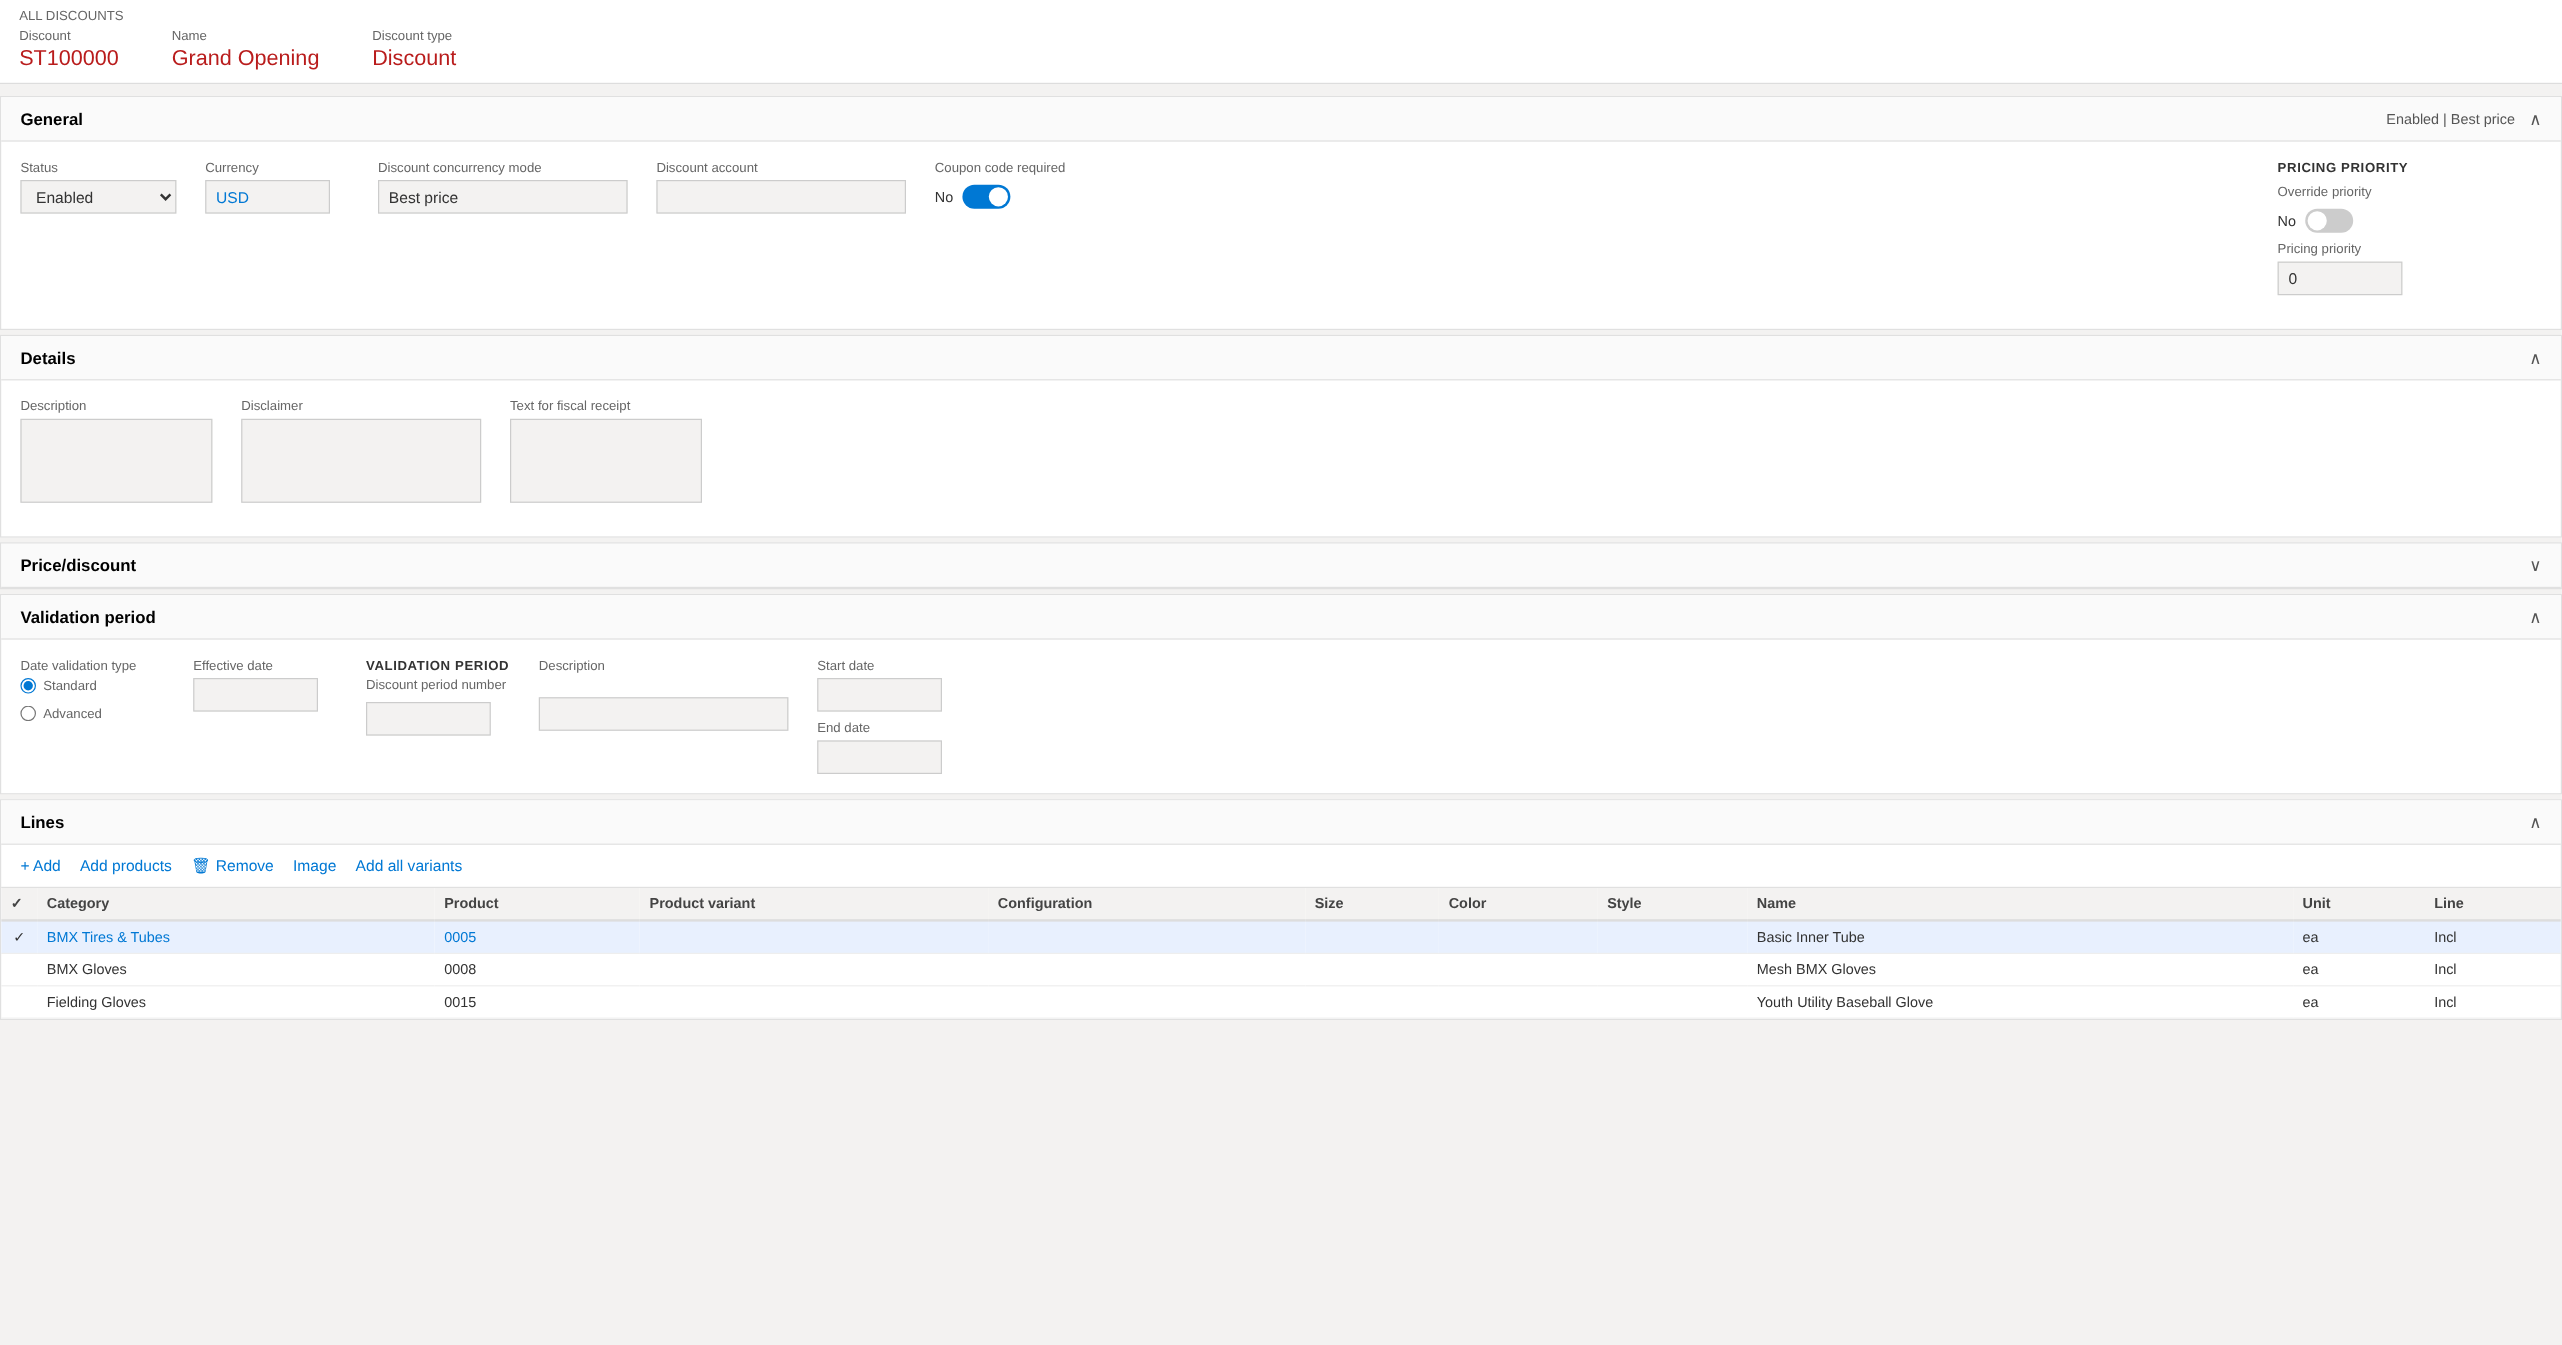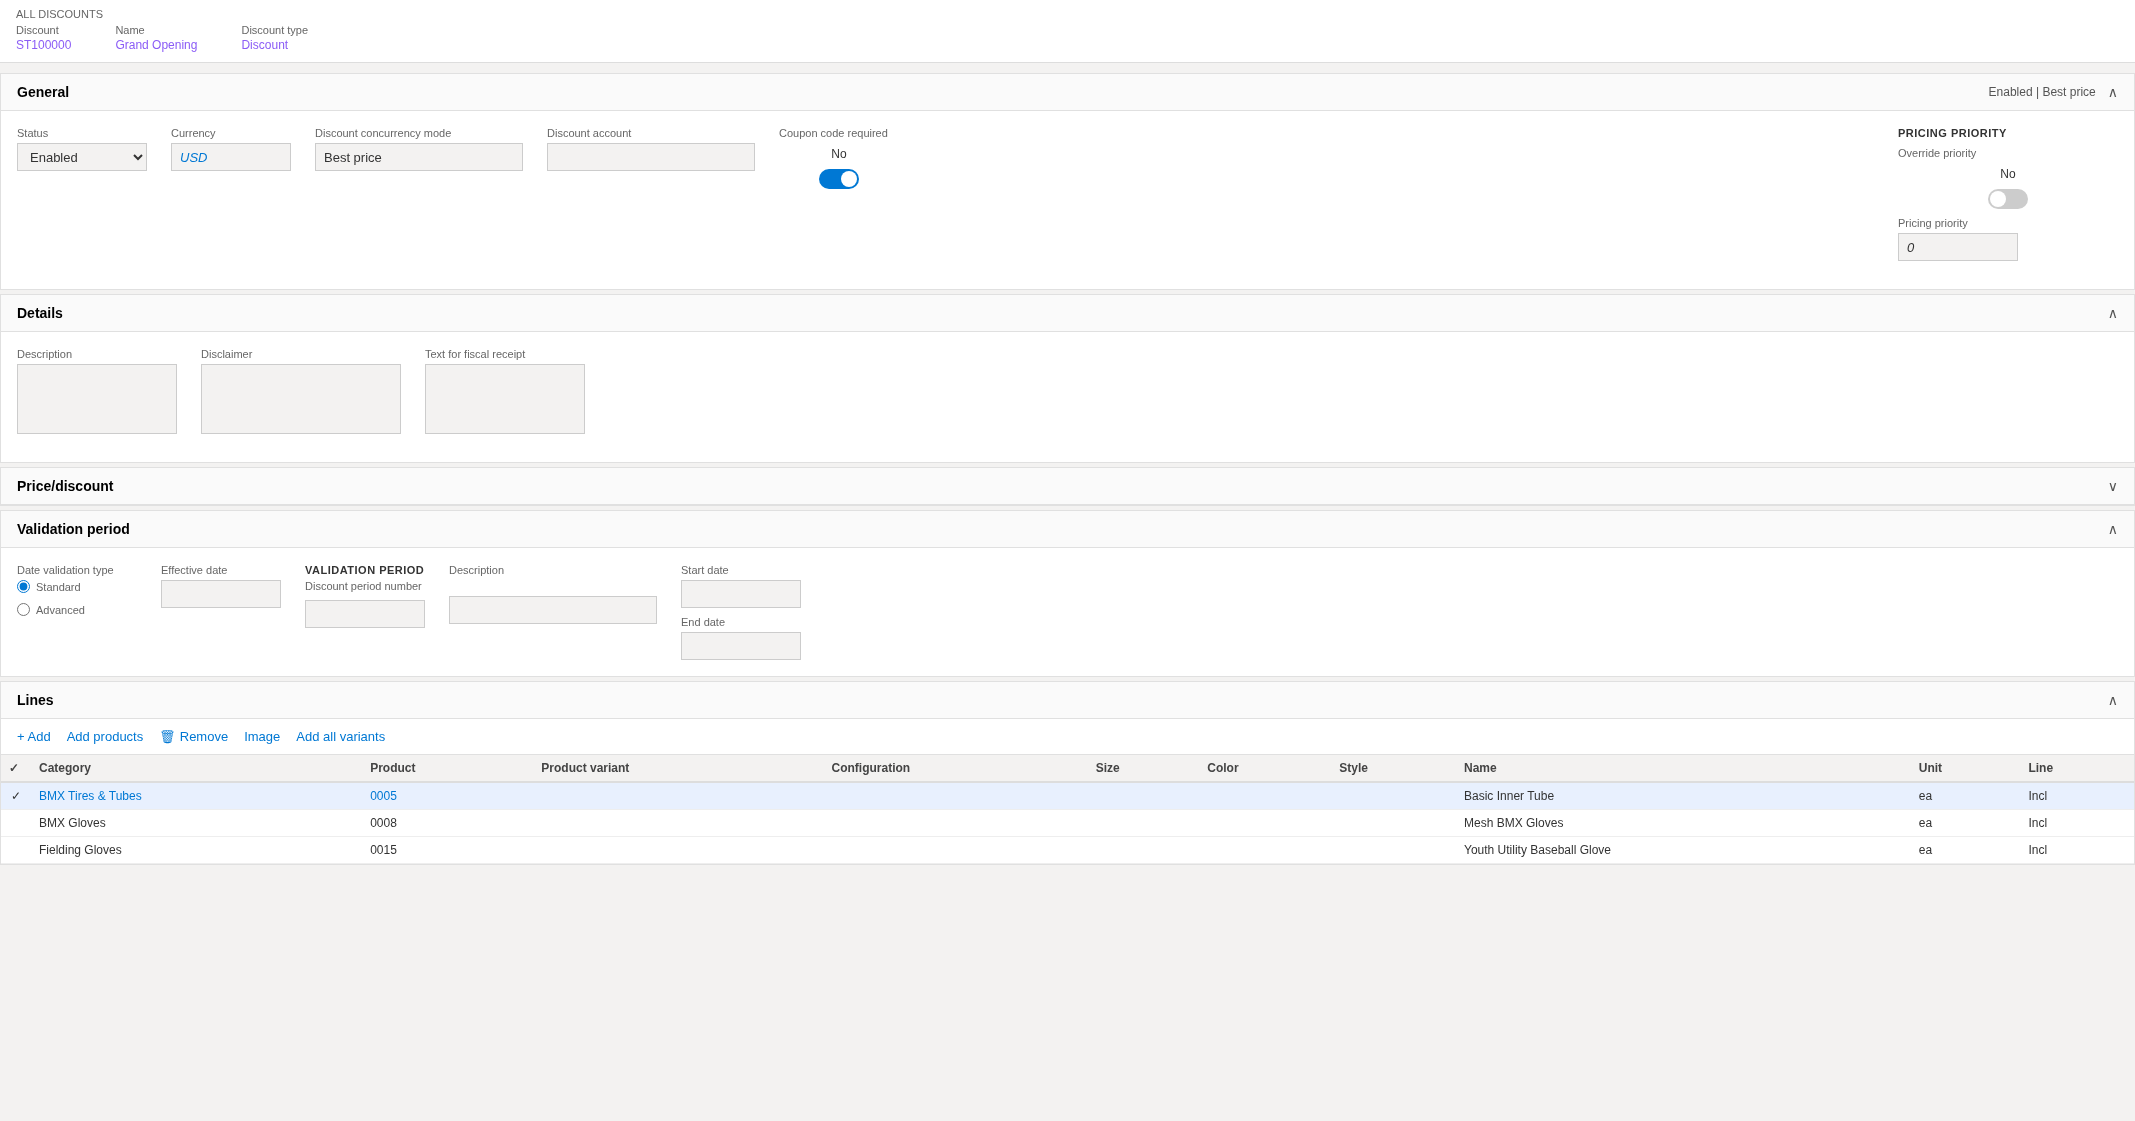--- a/index.html
+++ b/index.html
@@ -21,22 +21,22 @@
       gap: 44px;
       align-items: flex-end;
     }
     .header-field label {
       display: block;
       font-size: 11px;
       color: #666;
       margin-bottom: 2px;
     }
     .header-field .field-value {
-      font-size: 12px;
-      color: #8b5cf6;
+      font-size: 18px;
+      color: #b91c1c;
     }
 
     .content-area {
       padding: 10px 0;
     }
 
     .section {
       background: #fff;
       margin-bottom: 4px;
       border: 1px solid #e0e0e0;
@@ -97,35 +97,33 @@
       color: #333;
       height: 28px;
     }
     .form-group select.form-control {
       width: 130px;
     }
     .form-group .form-control-wide {
       width: 208px;
     }
     .form-group .form-control-narrow {
-      width: 120px;
-      font-style: italic;
+      width: 104px;
     }
     .form-group textarea.form-control {
       height: 70px;
       resize: none;
       width: 160px;
     }
 
     .toggle-container {
       display: flex;
       align-items: center;
       gap: 8px;
       margin-top: 4px;
-      flex-direction: column;
     }
     .toggle-label {
       font-size: 12px;
       color: #333;
     }
     .toggle {
       width: 40px;
       height: 20px;
       background: #ccc;
       border-radius: 10px;

